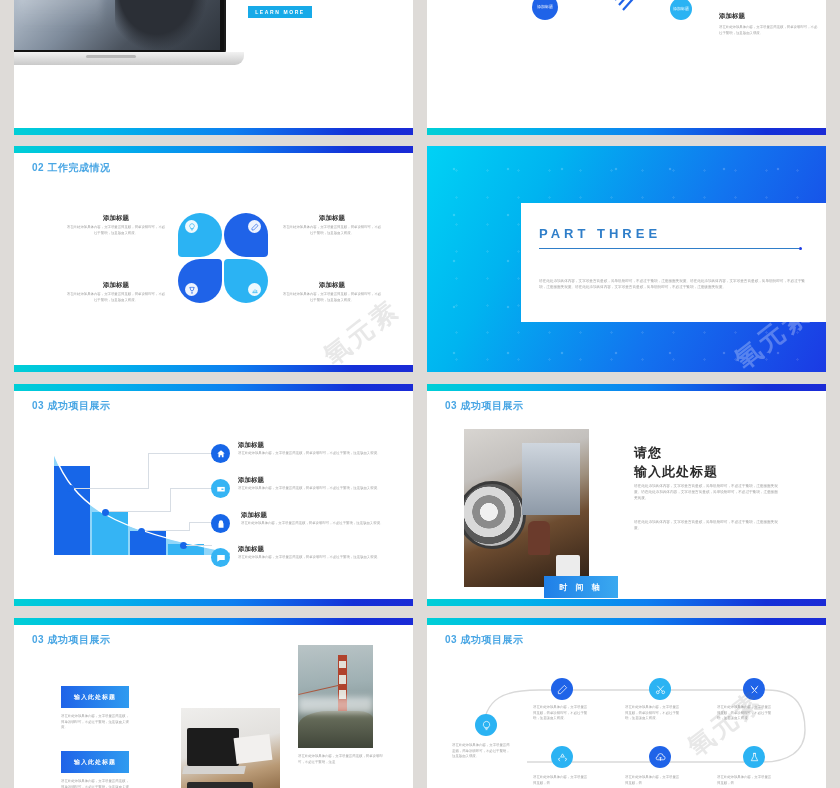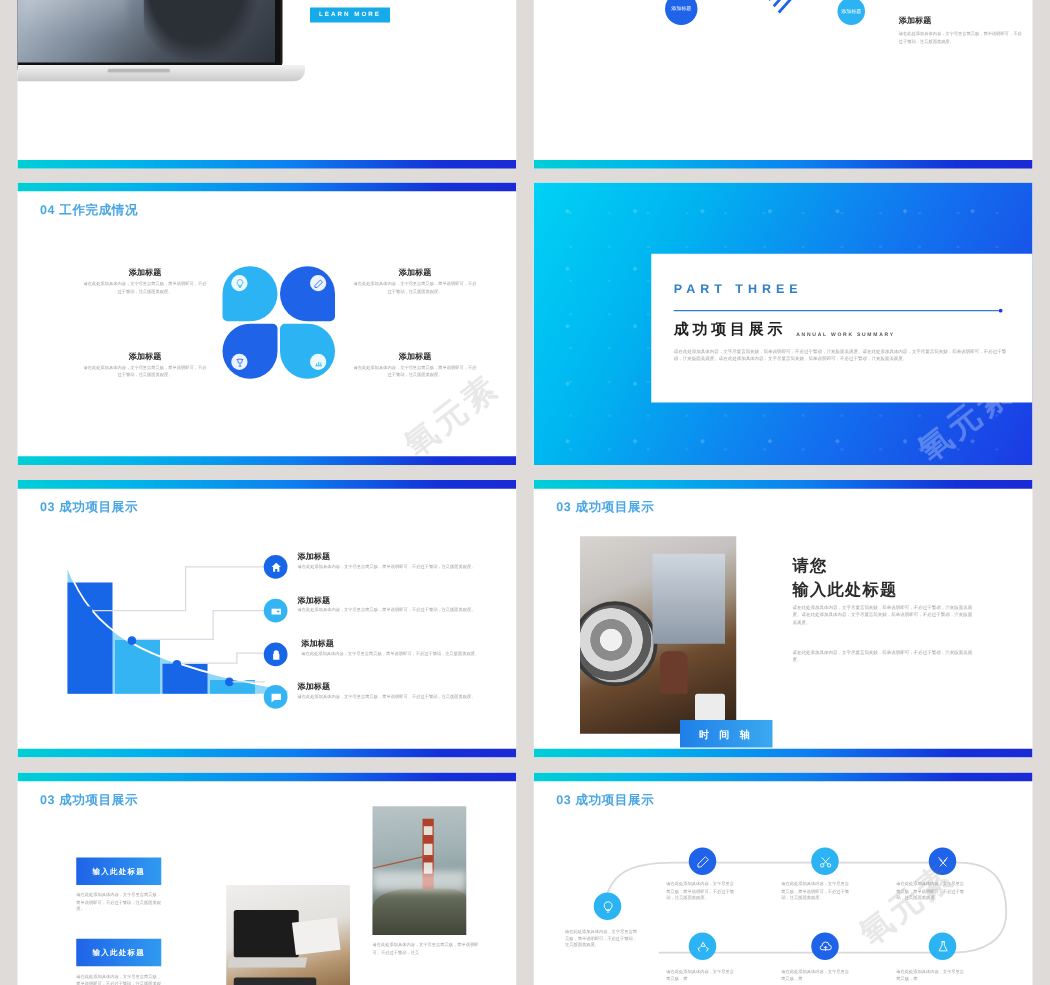--- a/index.html
+++ b/index.html
@@ -62,21 +62,21 @@
   .picon svg{width:8px;height:8px;}
 
   
   .s4bg{position:absolute;inset:0;background:linear-gradient(118deg,#00d2f5 0%,#00b4f0 26%,#1274ef 62%,#1b3ae4 100%);}
   .s4dots{position:absolute;inset:0;opacity:.35;
     background-image:
       radial-gradient(circle,rgba(255,255,255,.55) 1.4px,transparent 1.6px),
       radial-gradient(circle,rgba(255,255,255,.30) 1px,transparent 1.2px);
     background-size:54px 46px,31px 27px;background-position:0 0,14px 11px;}
   .s4card{position:absolute;background:#fff;}
-  .s4part{color:#2f7ec9;font-size:10px;letter-spacing:4px;font-weight:bold;}
+  .s4part{color:#2f7ec9;font-size:13px;letter-spacing:4px;font-weight:bold;}
   .s4rule{height:1px;background:#2f7ec9;}
   .s4dot{width:3px;height:3px;background:#1b3ae4;border-radius:50%;}
   .s4cn{font-size:12px;font-weight:bold;letter-spacing:3px;color:#1f1f1f;}
   .s4en{font-size:4px;letter-spacing:1.4px;color:#555;font-weight:bold;}
   .node{position:absolute;width:7px;height:7px;border-radius:50%;background:#1766e8;}
   .ic{position:absolute;width:19px;height:19px;border-radius:50%;display:flex;align-items:center;justify-content:center;}
   .ic svg{width:10px;height:10px;fill:#fff;}
   .lead{position:absolute;background:#d7dde4;}
 
   
@@ -144,21 +144,21 @@
       <div class="hd cn" style="position:absolute;left:292px;top:60px;font-size:6.5px;">添加标题</div>
       <div class="ph cn" style="position:absolute;left:292px;top:73px;width:100px;font-size:3.4px;">请在此处添加具体内容，文字尽量言简意赅，简单说明即可，不必过于繁琐，注意版面美观度。</div>
 
       <div class="gbar bot"></div>
     </div>
   </div>
 
   <div class="slide" style="left:14px;top:146px;width:399px;height:226px;">
     <div class="inner">
       <div class="gbar top"></div>
-      <div class="stitle" style="left:18px;top:15px;font-size:10px;">04 工作完成情况</div>
+      <div class="stitle" style="left:18px;top:15px;font-size:10px;">02 工作完成情况</div>
 
       <div style="position:absolute;left:163px;top:66px;width:92px;height:92px;">
         <div class="petal p-tl" style="left:1px;top:1px;">
             <i></i>
           <span class="picon" style="left:7px;top:7px;">
             <svg viewBox="0 0 24 24" fill="none" stroke="#2bb3f3" stroke-width="2">
                 <path d="M9 18h6M10 21h4M12 2a7 7 0 00-4 12.7V17h8v-2.3A7 7 0 0012 2z"></path>
               </svg>
           </span>
         </div>
@@ -211,24 +211,20 @@
   </div>
 
   <div class="slide" style="left:427px;top:146px;width:399px;height:226px;">
     <div class="inner">
       <div class="s4bg"></div>
       <div class="s4dots"></div>
       <div class="s4card" style="left:94px;top:57px;width:305px;height:119px;">
         <div class="s4part" style="position:absolute;left:18px;top:23px;">PART THREE</div>
         <div class="s4rule" style="position:absolute;left:18px;top:45px;width:260px;"></div>
         <div class="s4dot" style="position:absolute;left:278px;top:44px;"></div>
-        <div style="position:absolute;left:18px;top:52px;display:flex;align-items:flex-end;gap:8px;">
-          <span class="s4cn cn">成功项目展示</span>
-          <span class="s4en" style="padding-bottom:2px;">ANNUAL WORK SUMMARY</span>
-        </div>
         <div class="ph cn" style="position:absolute;left:18px;top:76px;width:270px;font-size:3.6px;">请在此处添加具体内容，文字尽量言简意赅，简单说明即可，不必过于繁琐，注意版面美观度。请在此处添加具体内容，文字尽量言简意赅，简单说明即可，不必过于繁琐，注意版面美观度。请在此处添加具体内容，文字尽量言简意赅，简单说明即可，不必过于繁琐，注意版面美观度。</div>
       </div>
       <div class="wm" style="right:10px;bottom:18px;color:rgba(255,255,255,.28);">氧元素</div>
     </div>
   </div>
 
   <div class="slide" style="left:14px;top:384px;width:399px;height:222px;">
     <div class="inner">
       <div class="gbar top"></div>
       <div class="stitle" style="left:18px;top:15px;font-size:10px;">03 成功项目展示</div>

